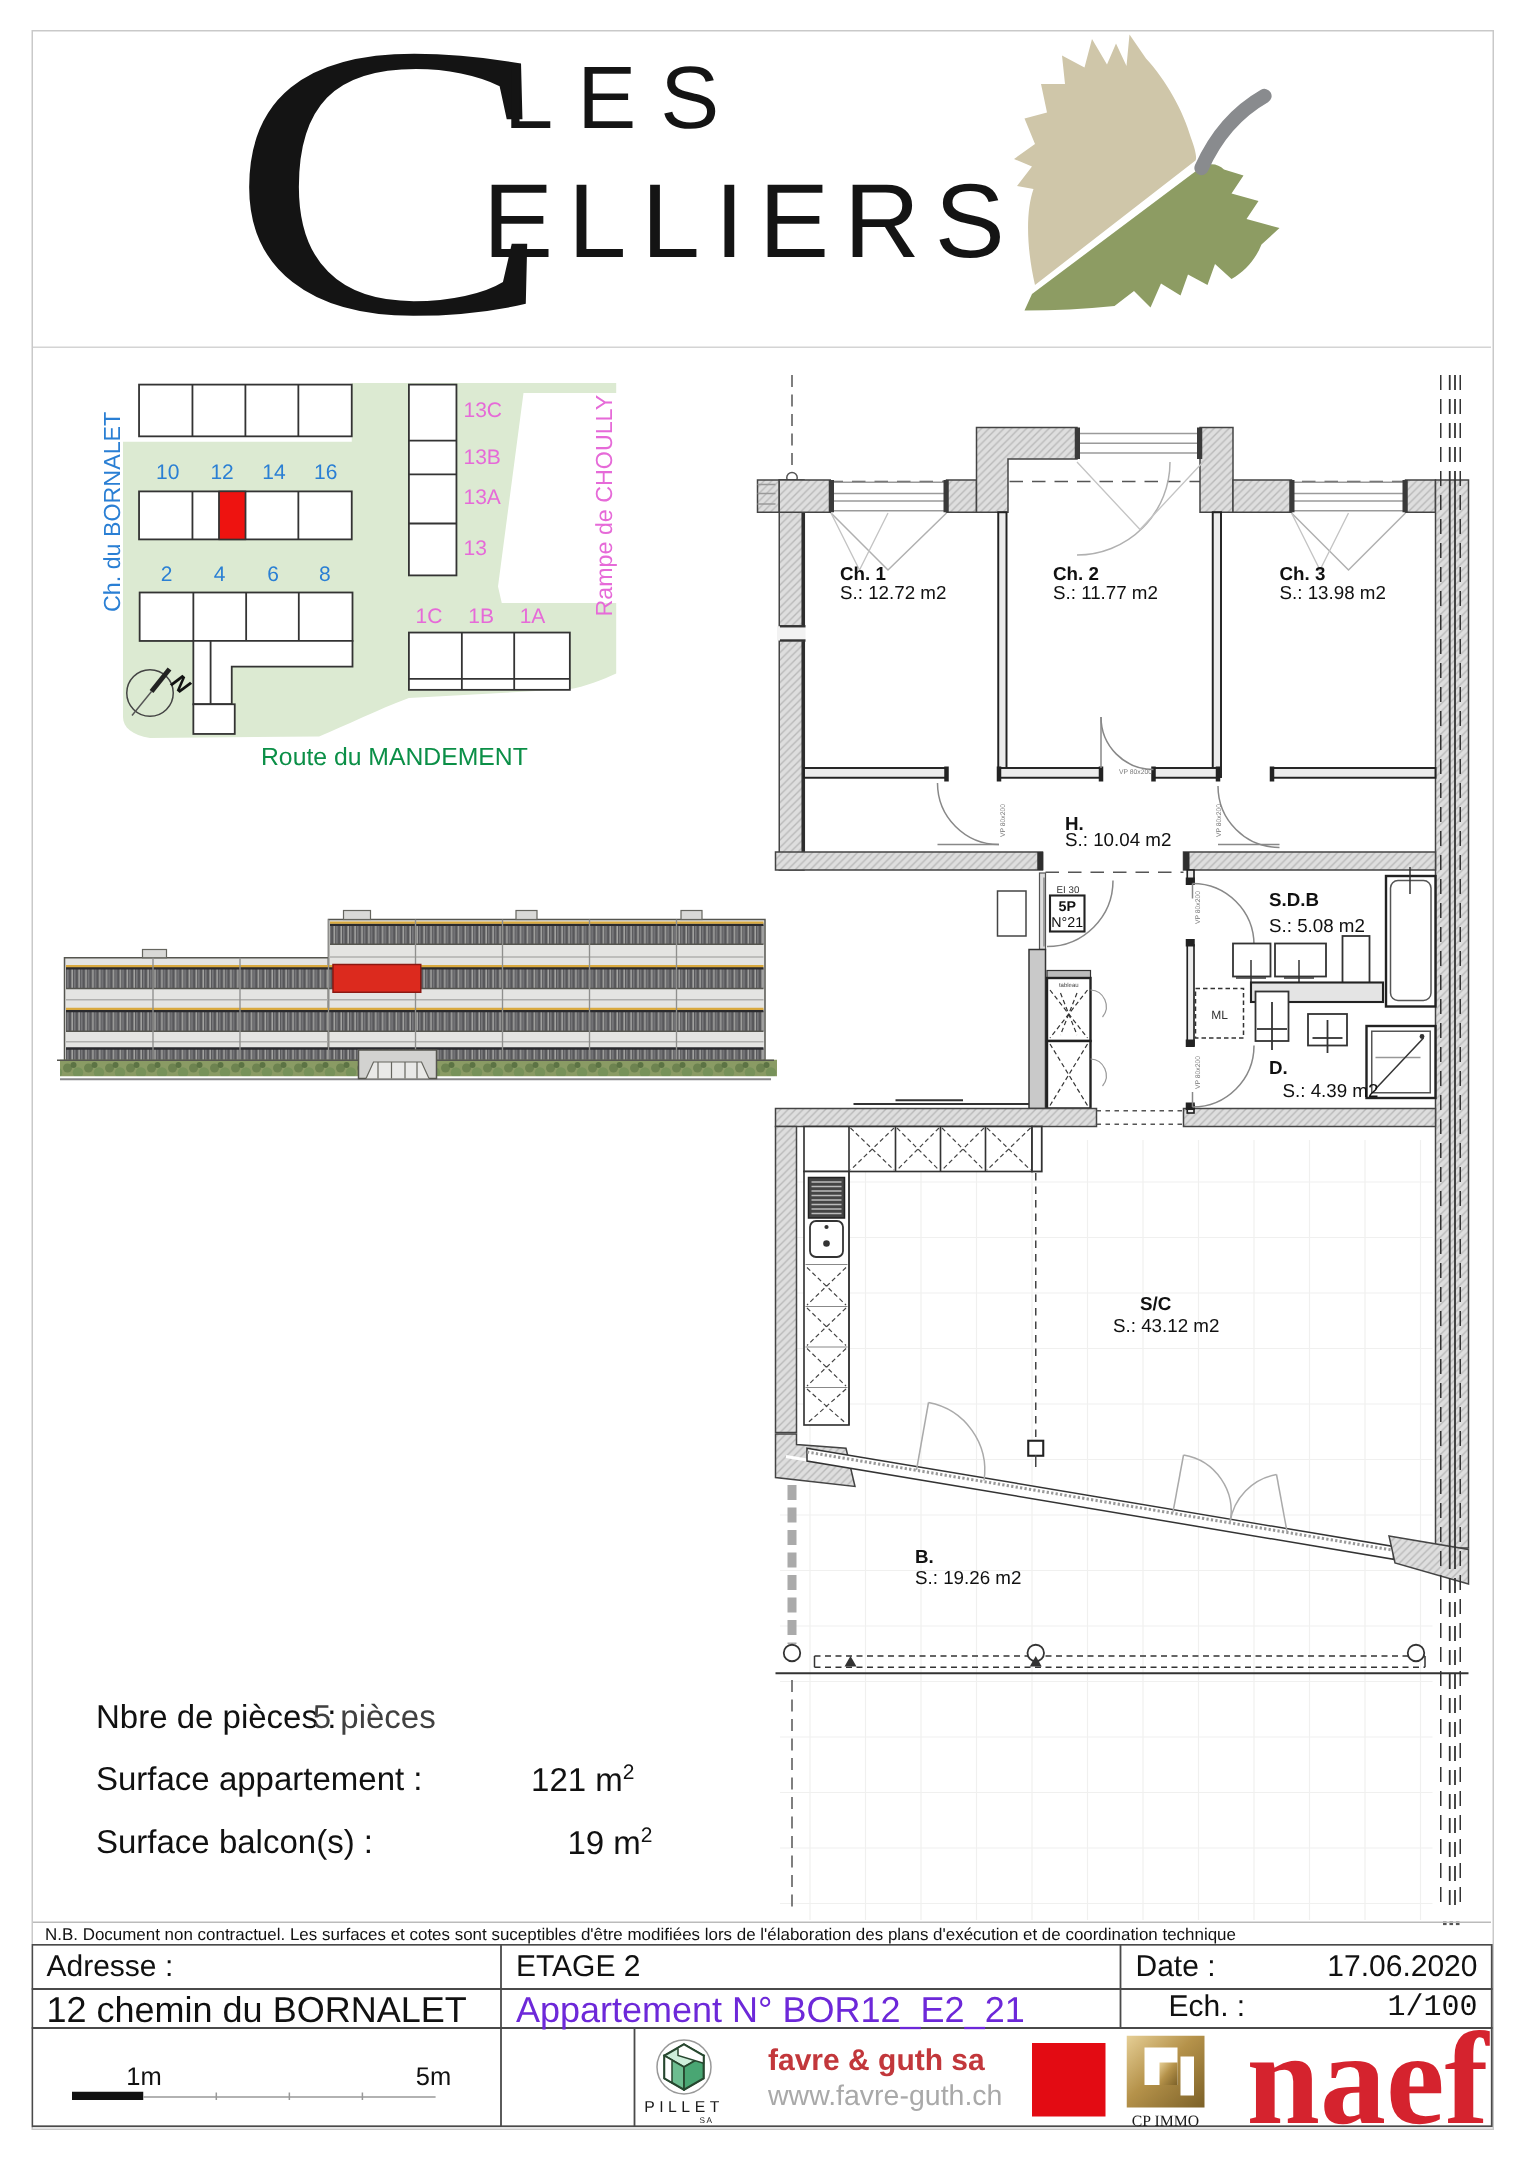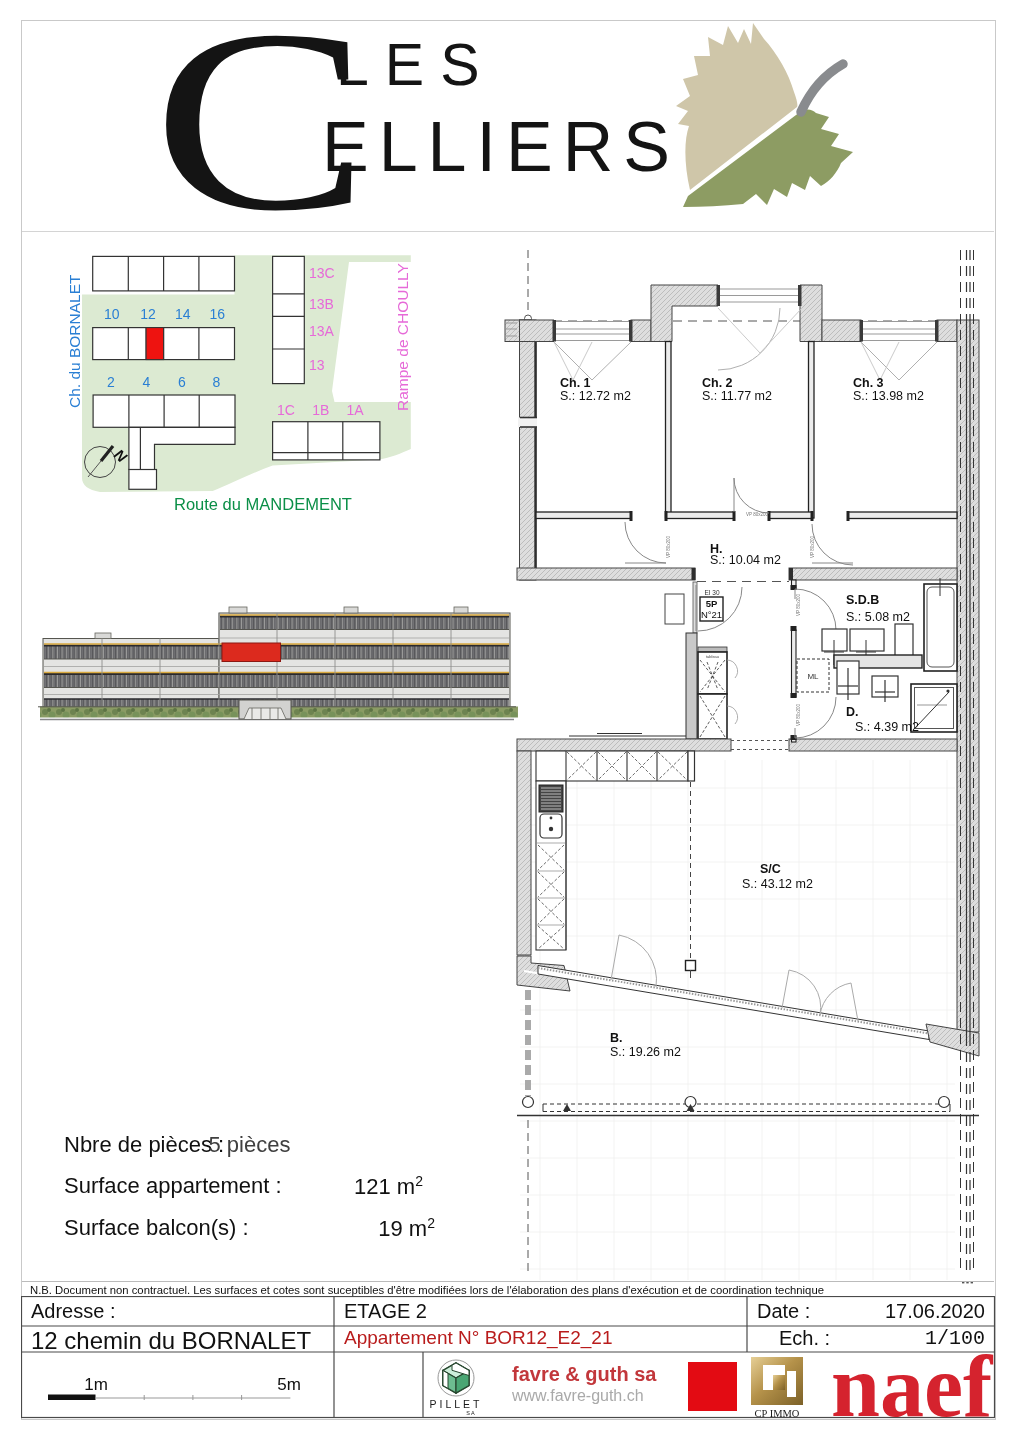--- a/index.html
+++ b/index.html
@@ -609,21 +609,21 @@
 <div class="abs" style="left:31px;top:1300px;font-size:20px;color:#111;">Adresse :</div>
 
 <div class="abs" style="left:344px;top:1300px;font-size:20px;color:#111;">ETAGE 2</div>
 
 <div class="abs" style="left:757px;top:1300px;font-size:20px;color:#111;">Date :</div>
 
 <div class="abs" style="left:800px;top:1300px;width:185px;font-size:20px;color:#111;text-align:right;">17.06.2020</div>
 
 <div class="abs" style="left:31px;top:1327px;font-size:24px;color:#111;">12 chemin du BORNALET</div>
 
-<div class="abs" style="left:344px;top:1327px;font-size:19px;color:#b91c1c;">Appartement N° BOR12_E2_21</div>
+<div class="abs" style="left:344px;top:1327px;font-size:24px;color:#6d28d9;">Appartement N° BOR12_E2_21</div>
 
 <div class="abs" style="left:779px;top:1327px;font-size:20px;color:#111;">Ech. :</div>
 
 <div class="abs" style="left:800px;top:1327px;width:185px;font-size:20px;color:#111;text-align:right;font-family:Liberation Mono, monospace;">1/100</div>
 
 <svg class="abs" style="left:40px;top:1370px;" width="270" height="40" viewBox="0 0 270 40">
   <text x="56" y="20" font-size="17" fill="#111" text-anchor="middle">1m</text>
   <text x="249" y="20" font-size="17" fill="#111" text-anchor="middle">5m</text>
   <rect x="8" y="24.5" width="47.5" height="5.5" fill="#111"></rect>
   <line x1="55.5" y1="28" x2="250.4" y2="28" stroke="#999" stroke-width="1"></line>
@@ -640,21 +640,21 @@
     <polygon points="-13,-7.5 0,0 0,15 -13,7.5" fill="#6dbd90" stroke="#27472f" stroke-width="1.2"></polygon>
     <polygon points="0,0 13,-7.5 13,7.5 0,15" fill="#49a673" stroke="#27472f" stroke-width="1.2"></polygon>
     <polygon points="-4,-12.7 0,-15 13,-7.5 13,-2.5 -4,-7.7" fill="#fff" stroke="#27472f" stroke-width="1"></polygon>
     <polygon points="-13,-2.5 -8,0.4 -8,15.4 -13,12.5" fill="#fff" stroke="#27472f" stroke-width="1" transform="translate(0,-5)"></polygon>
   </g>
   <text x="28" y="54" font-size="10.5" letter-spacing="3" fill="#1a1a1a" text-anchor="middle" font-family="Liberation Sans">PILLET</text>
   <text x="43" y="61" font-size="5.5" letter-spacing="1" fill="#1a1a1a" text-anchor="middle" font-family="Liberation Sans">SA</text>
 </svg>
 
 <div class="abs" style="left:512px;top:1363px;font-size:20px;font-weight:bold;color:#c2373b;">favre &amp; guth sa</div>
-<div class="abs" style="left:512px;top:1387px;font-size:16px;color:#a9a9a9;">www.favre-guth.ch</div>
+<div class="abs" style="left:512px;top:1387px;font-size:19px;color:#a9a9a9;">www.favre-guth.ch</div>
 
 <div class="abs" style="left:688px;top:1362px;width:49px;height:49px;background:#e30b13;"></div>
 
 <svg class="abs" style="left:751px;top:1357px;" width="54" height="62" viewBox="0 0 54 62">
   <defs>
         <linearGradient id="gold" x1="0" y1="0" x2="1" y2="1">
     <stop offset="0" stop-color="#e6cf96"></stop>
           <stop offset="0.45" stop-color="#b5924a"></stop>
           <stop offset="1" stop-color="#7c6128"></stop>
   </linearGradient>

